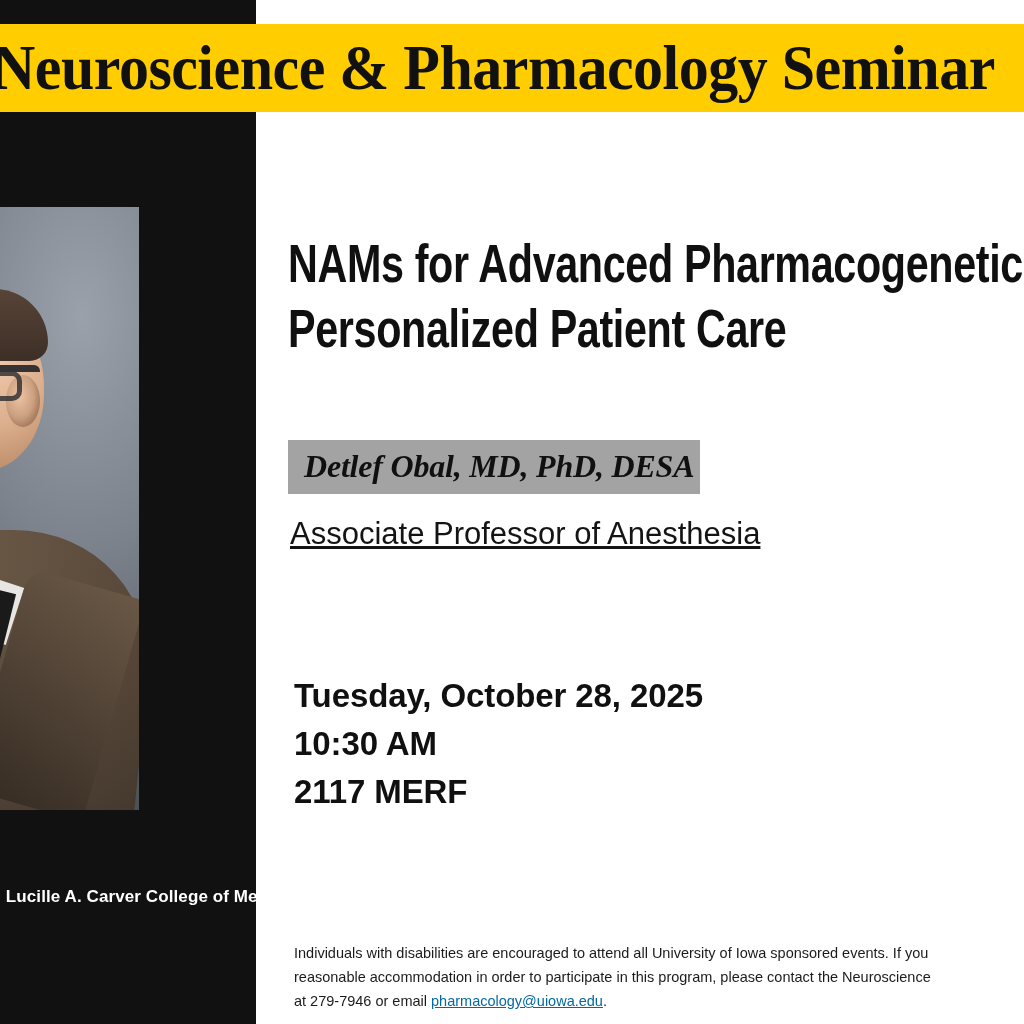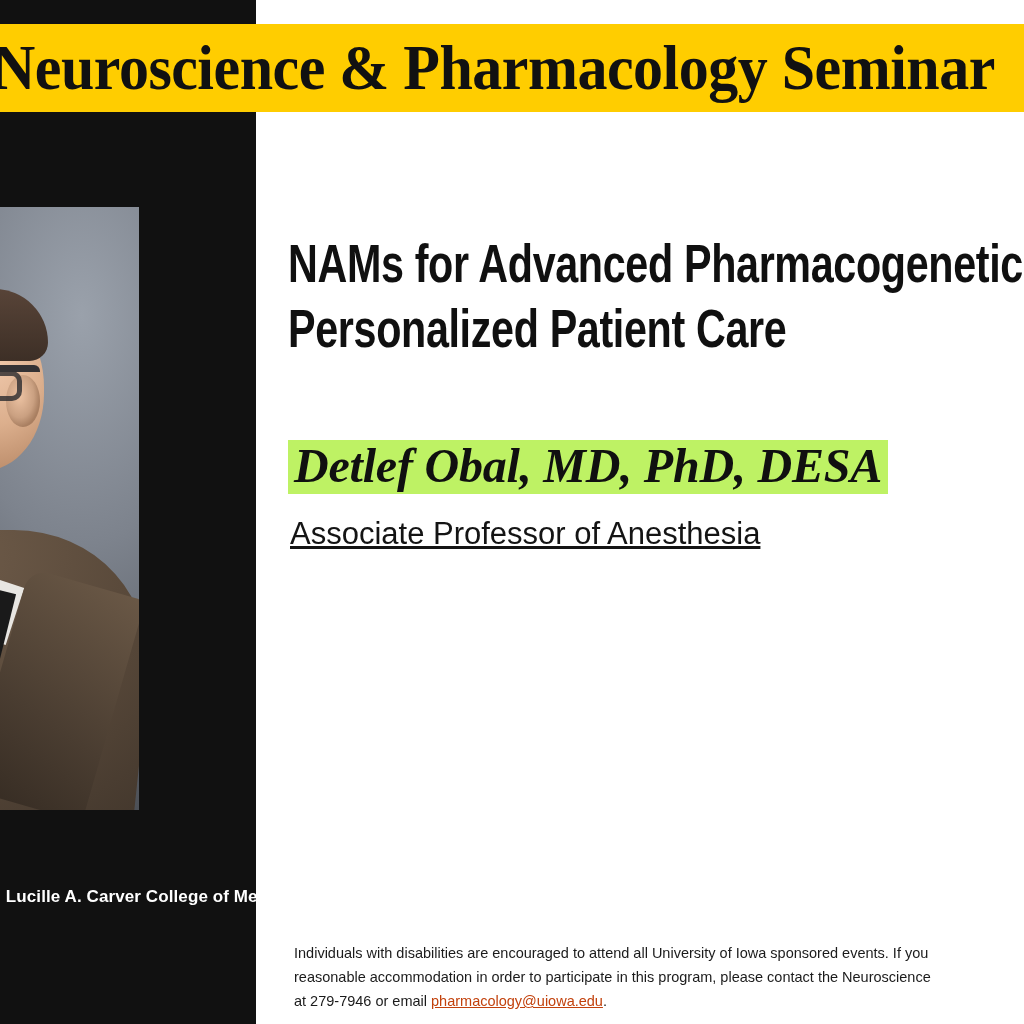--- a/index.html
+++ b/index.html
@@ -203,27 +203,27 @@
   }
   .talk-title .line { display: block; }
 
   .speaker-name-wrap {
     position: absolute;
     left: 0;
     top: 440px;
   }
   .speaker-name {
     display: inline-block;
-    background: #bef264;
-    padding: 4px 6px 6px 6px;
+    background: #a3a3a3;
+    padding: 4px 6px 6px 16px;
     color: #101010;
     font-family: "Liberation Serif", serif;
     font-weight: bold;
     font-style: italic;
-    font-size: 48px;
+    font-size: 32px;
     line-height: 44px;
     letter-spacing: -0.2px;
     white-space: nowrap;
   }
 
   .affiliation {
     position: absolute;
     left: 2px;
     top: 513px;
     color: #141414;
@@ -255,21 +255,21 @@
     top: 941px;
     width: 760px;
     color: #1b1b1b;
     font-family: "Liberation Sans", sans-serif;
     font-size: 14.5px;
     line-height: 24px;
     white-space: nowrap;
   }
   .disclaimer .line { display: block; }
   .email-link {
-    color: #c2410c;
+    color: #0369a1;
     text-decoration: underline;
   }
 </style>
 </head>
 <body>
 
 <div id="poster">
 
   <div class="sidebar"></div>
 
@@ -301,20 +301,25 @@
     </div>
 
     <div class="speaker-name-wrap">
       <span class="speaker-name">Detlef Obal, MD, PhD, DESA</span>
     </div>
 
     <div class="affiliation">
       <span class="line">Associate Professor of Anesthesia</span>
     </div>
 
+    <div class="event-details">
+      <span class="line">Tuesday, October 28, 2025</span>
+      <span class="line">10:30 AM</span>
+      <span class="line">2117 MERF</span>
+    </div>
 
     <div class="disclaimer">
       <span class="line">Individuals with disabilities are encouraged to attend all University of Iowa sponsored events.  If you</span>
       <span class="line">reasonable accommodation in order to participate in this program, please contact the Neuroscience</span>
       <span class="line"><span>at 279-7946 or email </span><a class="email-link" href="#">pharmacology@uiowa.edu</a><span>.</span></span>
     </div>
 
   </div>
 </div>
 

